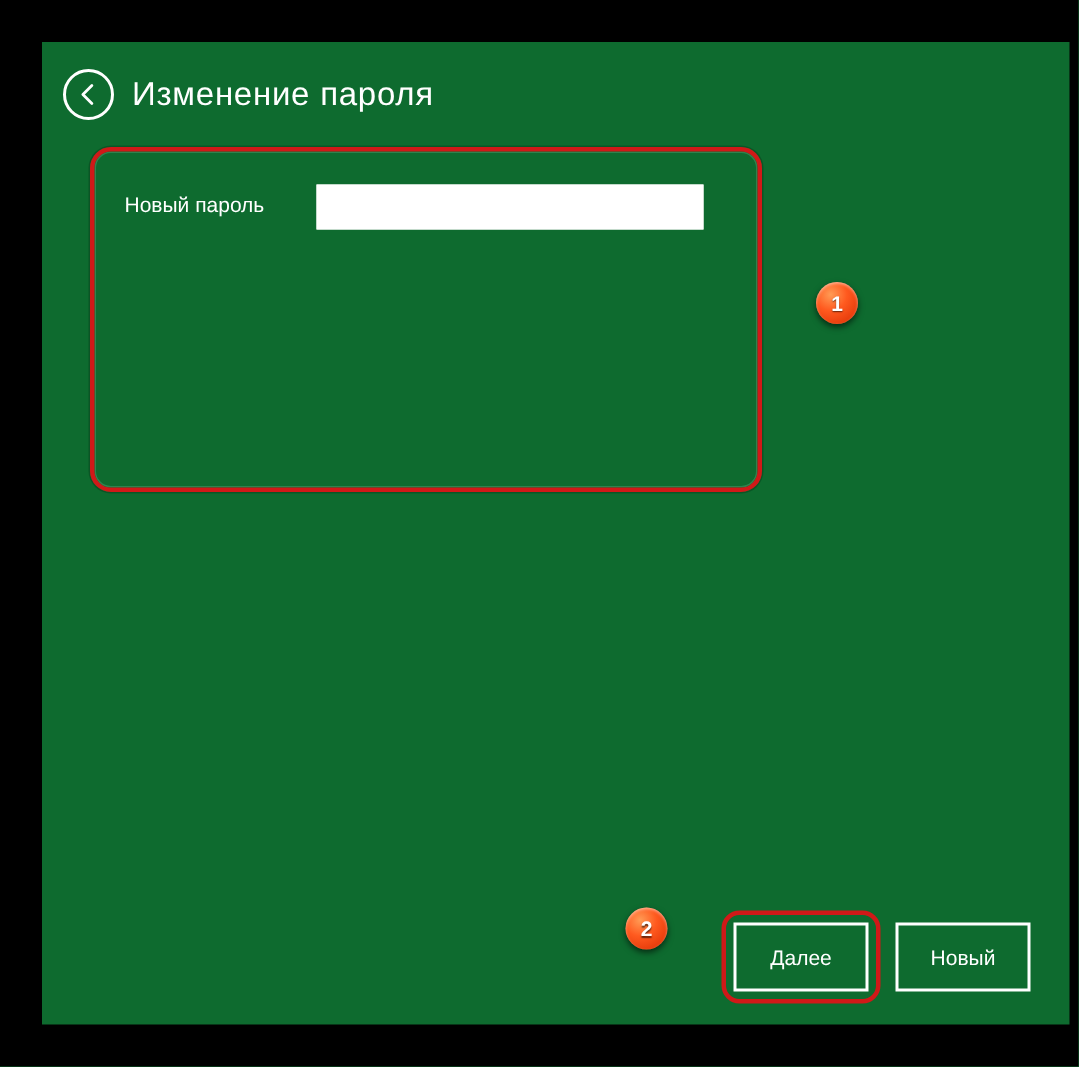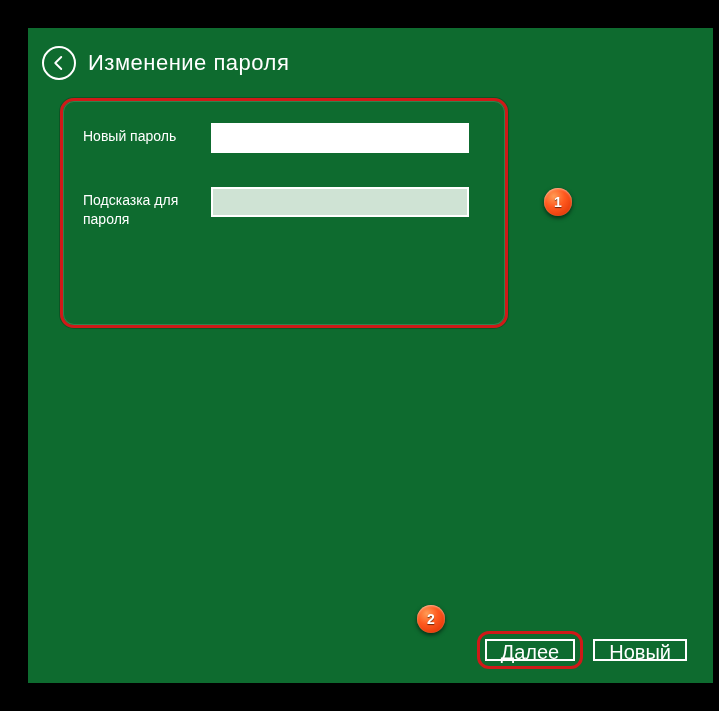--- a/index.html
+++ b/index.html
@@ -49,21 +49,21 @@
     width: 448px;
     height: 230px;
     border: 3px solid #d01918;
     border-radius: 14px;
     box-shadow: 0 0 0 1px rgba(0,0,0,0.2), inset 0 0 0 1px rgba(255,255,255,0.15);
     padding: 22px 20px 18px 20px;
   }
   .row {
     display: flex;
     align-items: flex-start;
-    margin-bottom: 34px;
+    margin-bottom: 20px;
   }
   .row:last-child { margin-bottom: 0; }
   .label {
     width: 128px;
     font-size: 14px;
     line-height: 1.35;
     padding-top: 4px;
     color: #fff;
   }
   .field {
@@ -82,25 +82,25 @@
   .footer {
     position: absolute;
     bottom: 22px;
     right: 26px;
     display: flex;
     align-items: center;
     gap: 18px;
   }
   .btn {
     min-width: 90px;
-    height: 22px;
+    height: 46px;
     border: 2px solid #fff;
     background: transparent;
     color: #fff;
-    font-size: 20px;
+    font-size: 14px;
     font-family: inherit;
     cursor: pointer;
     padding: 0 14px;
   }
   .btn-outline-red {
     position: relative;
   }
   .btn-outline-red::before {
     content: "";
     position: absolute;
@@ -140,24 +140,20 @@
       </svg>
     </div>
     <div class="title">Изменение пароля</div>
   </div>
 
   <div class="form-outline">
     <div class="row">
       <div class="label">Новый пароль</div>
       <input type="password" class="field focused" value="" style="">
     </div>
-    <div class="row">
-      <div class="label">Подсказка для пароля</div>
-      <input type="text" class="field" value="" style="">
-    </div>
   </div>
 
   <div class="marker marker-1">1</div>
 
   <div class="footer">
     <div class="marker marker-2" style="position:absolute;">2</div>
     <button class="btn btn-outline-red">Далее</button>
     <button class="btn">Новый</button>
   </div>
 

